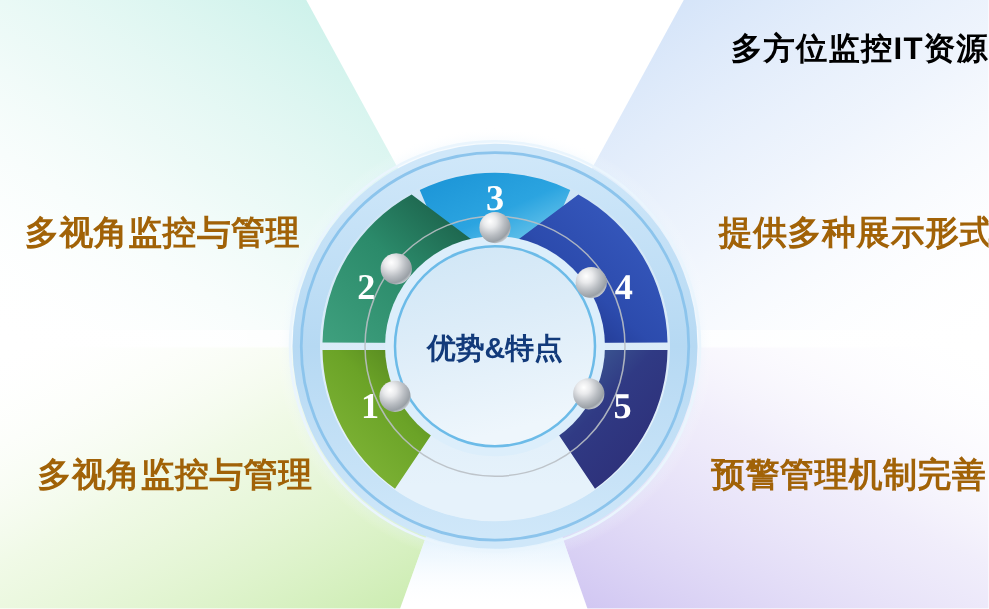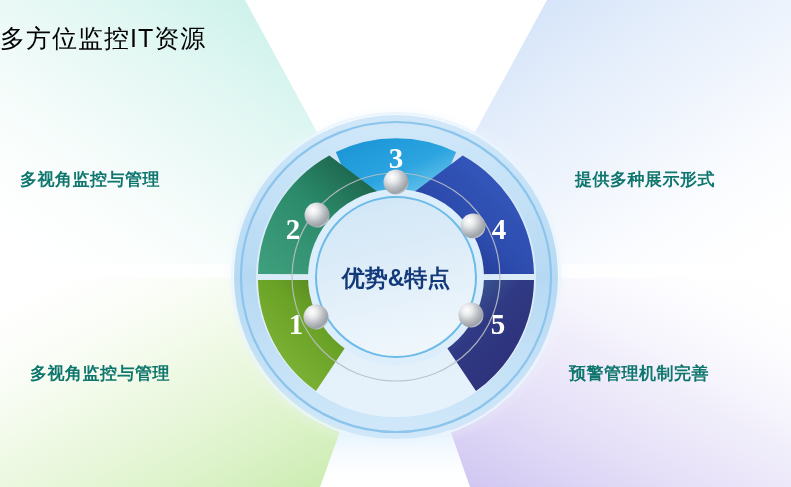--- a/index.html
+++ b/index.html
@@ -20,31 +20,31 @@
     overflow: hidden;
   }
   #bg-layer, #diagram-layer {
     position: absolute;
     left: 0; top: 0;
     width: 791px; height: 487px;
   }
   .label {
     position: absolute;
     font-weight: bold;
-    font-size: 17px;
+    font-size: 27px;
     letter-spacing: 0.5px;
     white-space: nowrap;
-    color: #0f766e;
+    color: #a16207;
   }
   #title {
     position: absolute;
     left: 0; top: 22px;
     width: 791px;
-    text-align: left;
-    font-weight: normal;
+    text-align: right;
+    font-weight: bold;
     font-size: 25px;
     letter-spacing: 1px;
     color: #000000;
   }
   #label-tl { left: 20px;  top: 168px; }
   #label-bl { left: 30px;  top: 362px; }
   #label-tr { left: 575px; top: 168px; }
   #label-br { left: 569px; top: 362px; }
 </style>
 </head>

